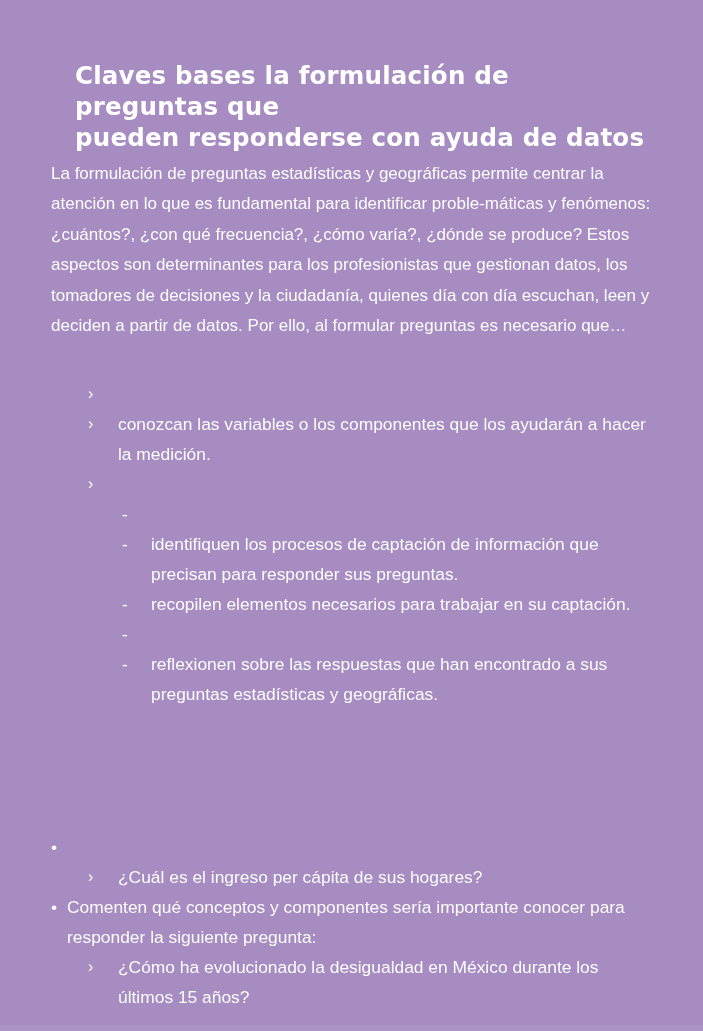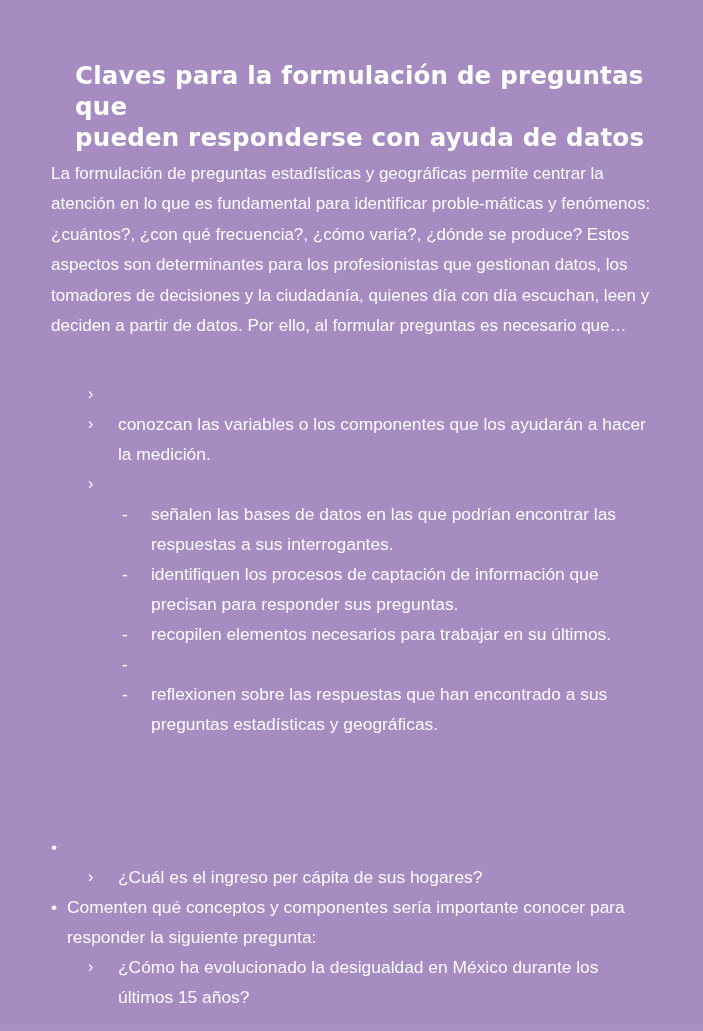--- a/index.html
+++ b/index.html
@@ -97,47 +97,46 @@
 
   
   .lvl-dot .marker { width: 16px; margin-left: 51px; font-size: 17.4px; }
   .lvl-dot .li-text { max-width: 590px; }
 </style>
 </head>
 <body style="background: rgb(166, 140, 193);">
 
 <div id="page">
 
-  <h1 id="title">Claves para la formulación de preguntas que
+  <h1 id="title">Claves bases la formulación de preguntas que
 pueden responderse con ayuda de datos</h1>
 
   <p id="intro">La formulación de preguntas estadísticas y geográficas permite centrar la atención en lo que es fundamental para identificar proble-máticas y fenómenos: ¿cuántos?, ¿con qué frecuencia?, ¿cómo varía?, ¿dónde se produce? Estos aspectos son determinantes para los profesionistas que gestionan datos, los tomadores de decisiones y la ciudadanía, quienes día con día escuchan, leen y deciden a partir de datos. Por ello, al formular preguntas es necesario que…</p>
 
   <div id="list-main" class="list-block">
       <div class="li lvl-chev">
         <span class="marker">›</span>
       </div>
       <div class="li lvl-chev">
         <span class="marker">›</span>
         <span class="li-text">conozcan las variables o los componentes que los ayudarán a hacer la medición.</span>
       </div>
       <div class="li lvl-chev">
         <span class="marker">›</span>
       </div>
       <div class="li lvl-dash">
         <span class="marker">-</span>
-        <span class="li-text">señalen las bases de datos en las que podrían encontrar las respuestas a sus interrogantes.</span>
       </div>
       <div class="li lvl-dash">
         <span class="marker">-</span>
         <span class="li-text">identifiquen los procesos de captación de información que precisan para responder sus preguntas.</span>
       </div>
       <div class="li lvl-dash">
         <span class="marker">-</span>
-        <span class="li-text">recopilen elementos necesarios para trabajar en su últimos.</span>
+        <span class="li-text">recopilen elementos necesarios para trabajar en su captación.</span>
       </div>
       <div class="li lvl-dash">
         <span class="marker">-</span>
       </div>
       <div class="li lvl-dash">
         <span class="marker">-</span>
         <span class="li-text">reflexionen sobre las respuestas que han encontrado a sus preguntas estadísticas y geográficas.</span>
       </div>
     </div>
 

